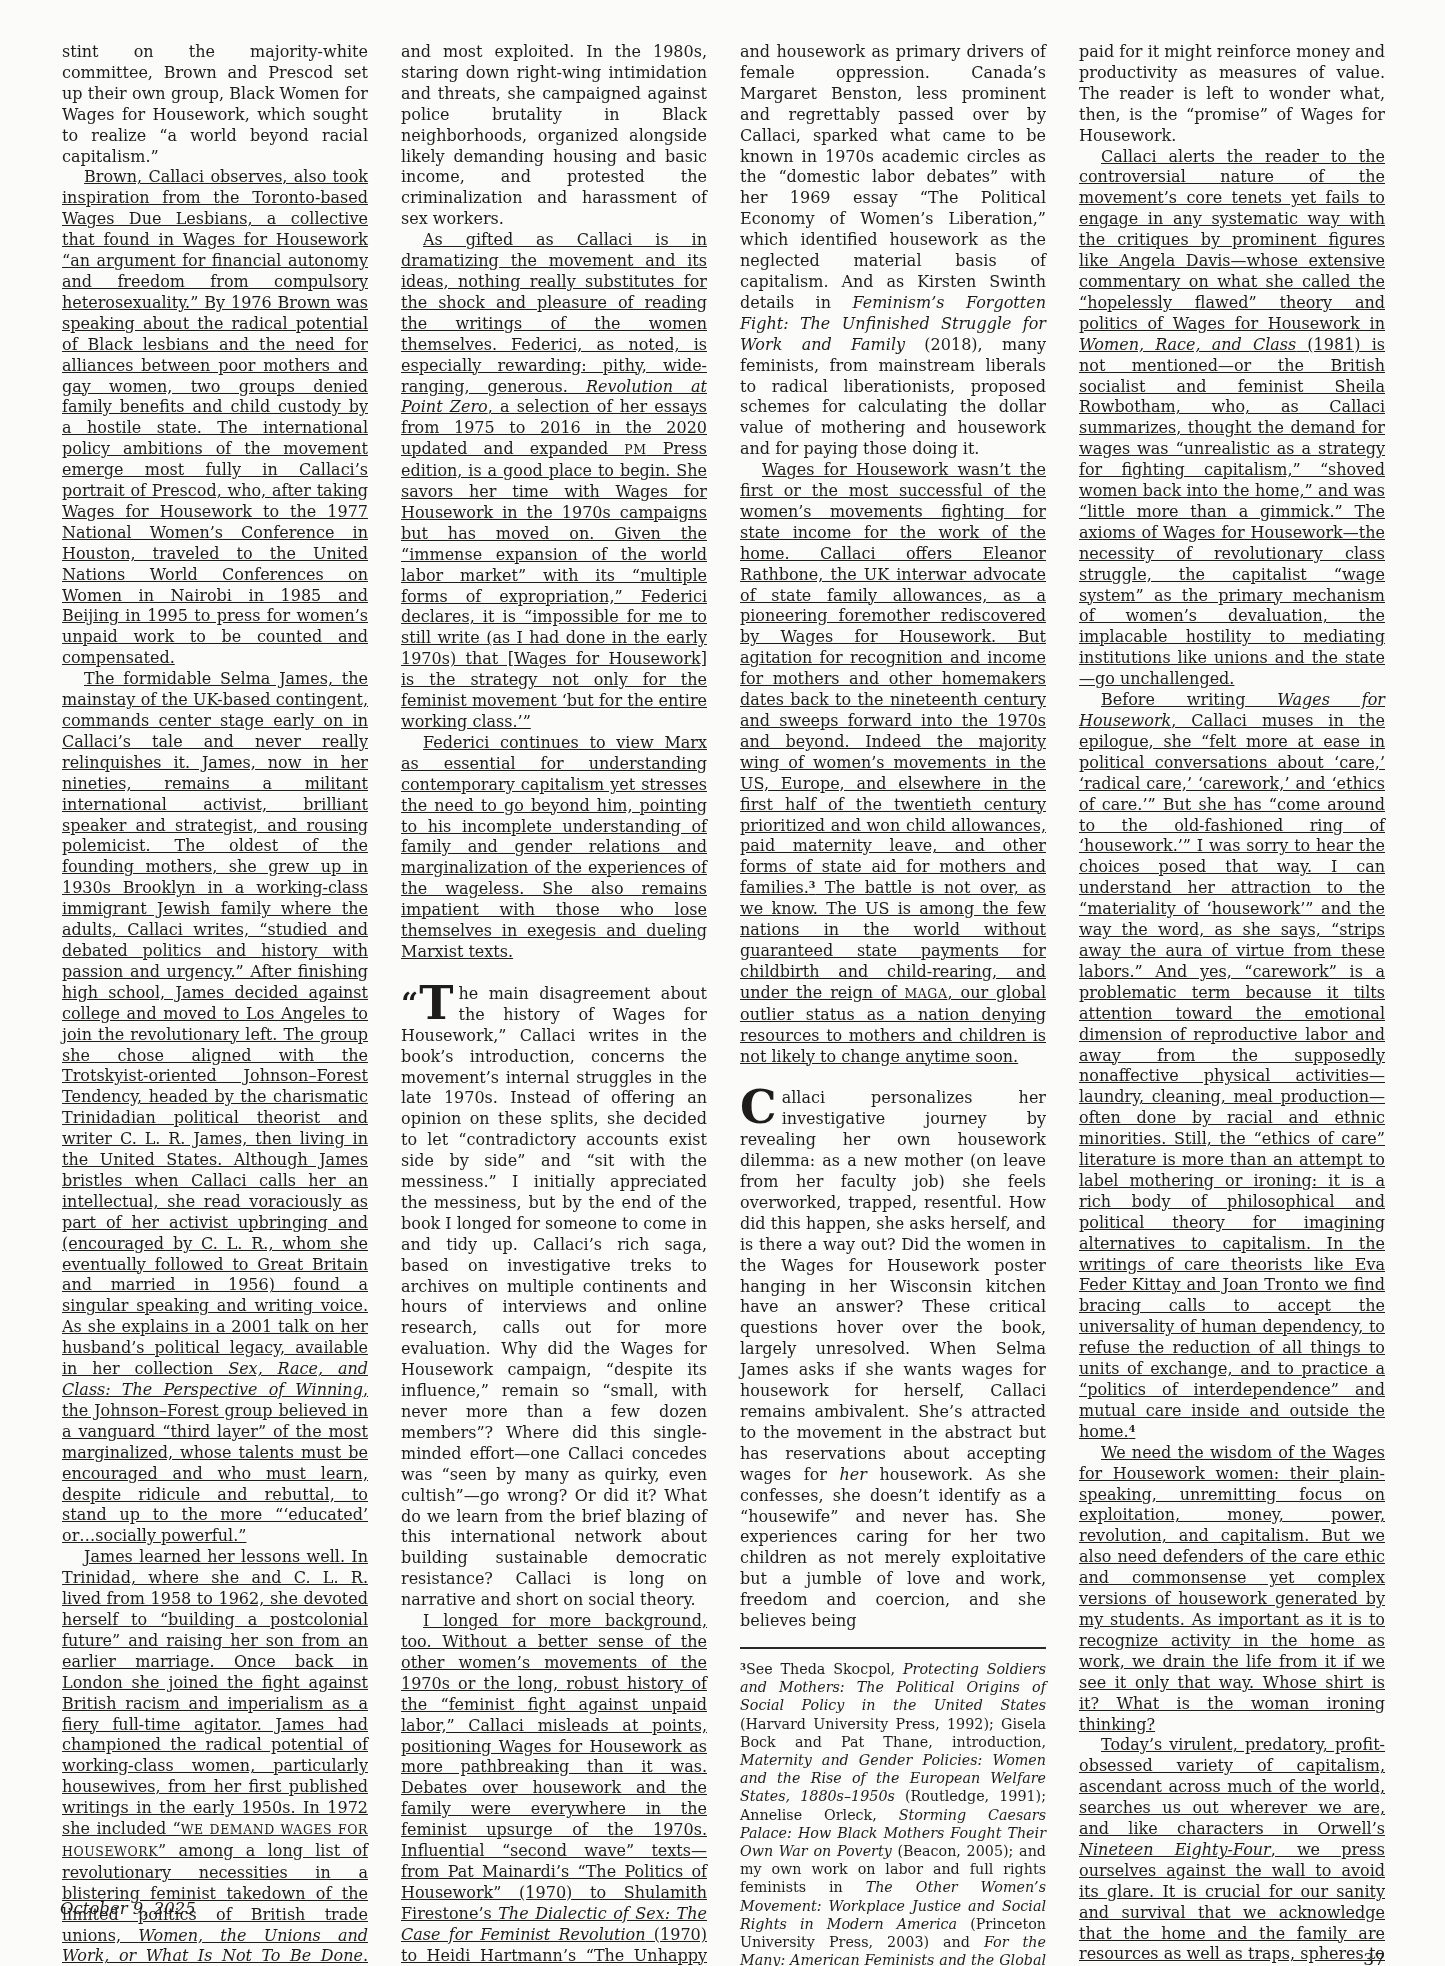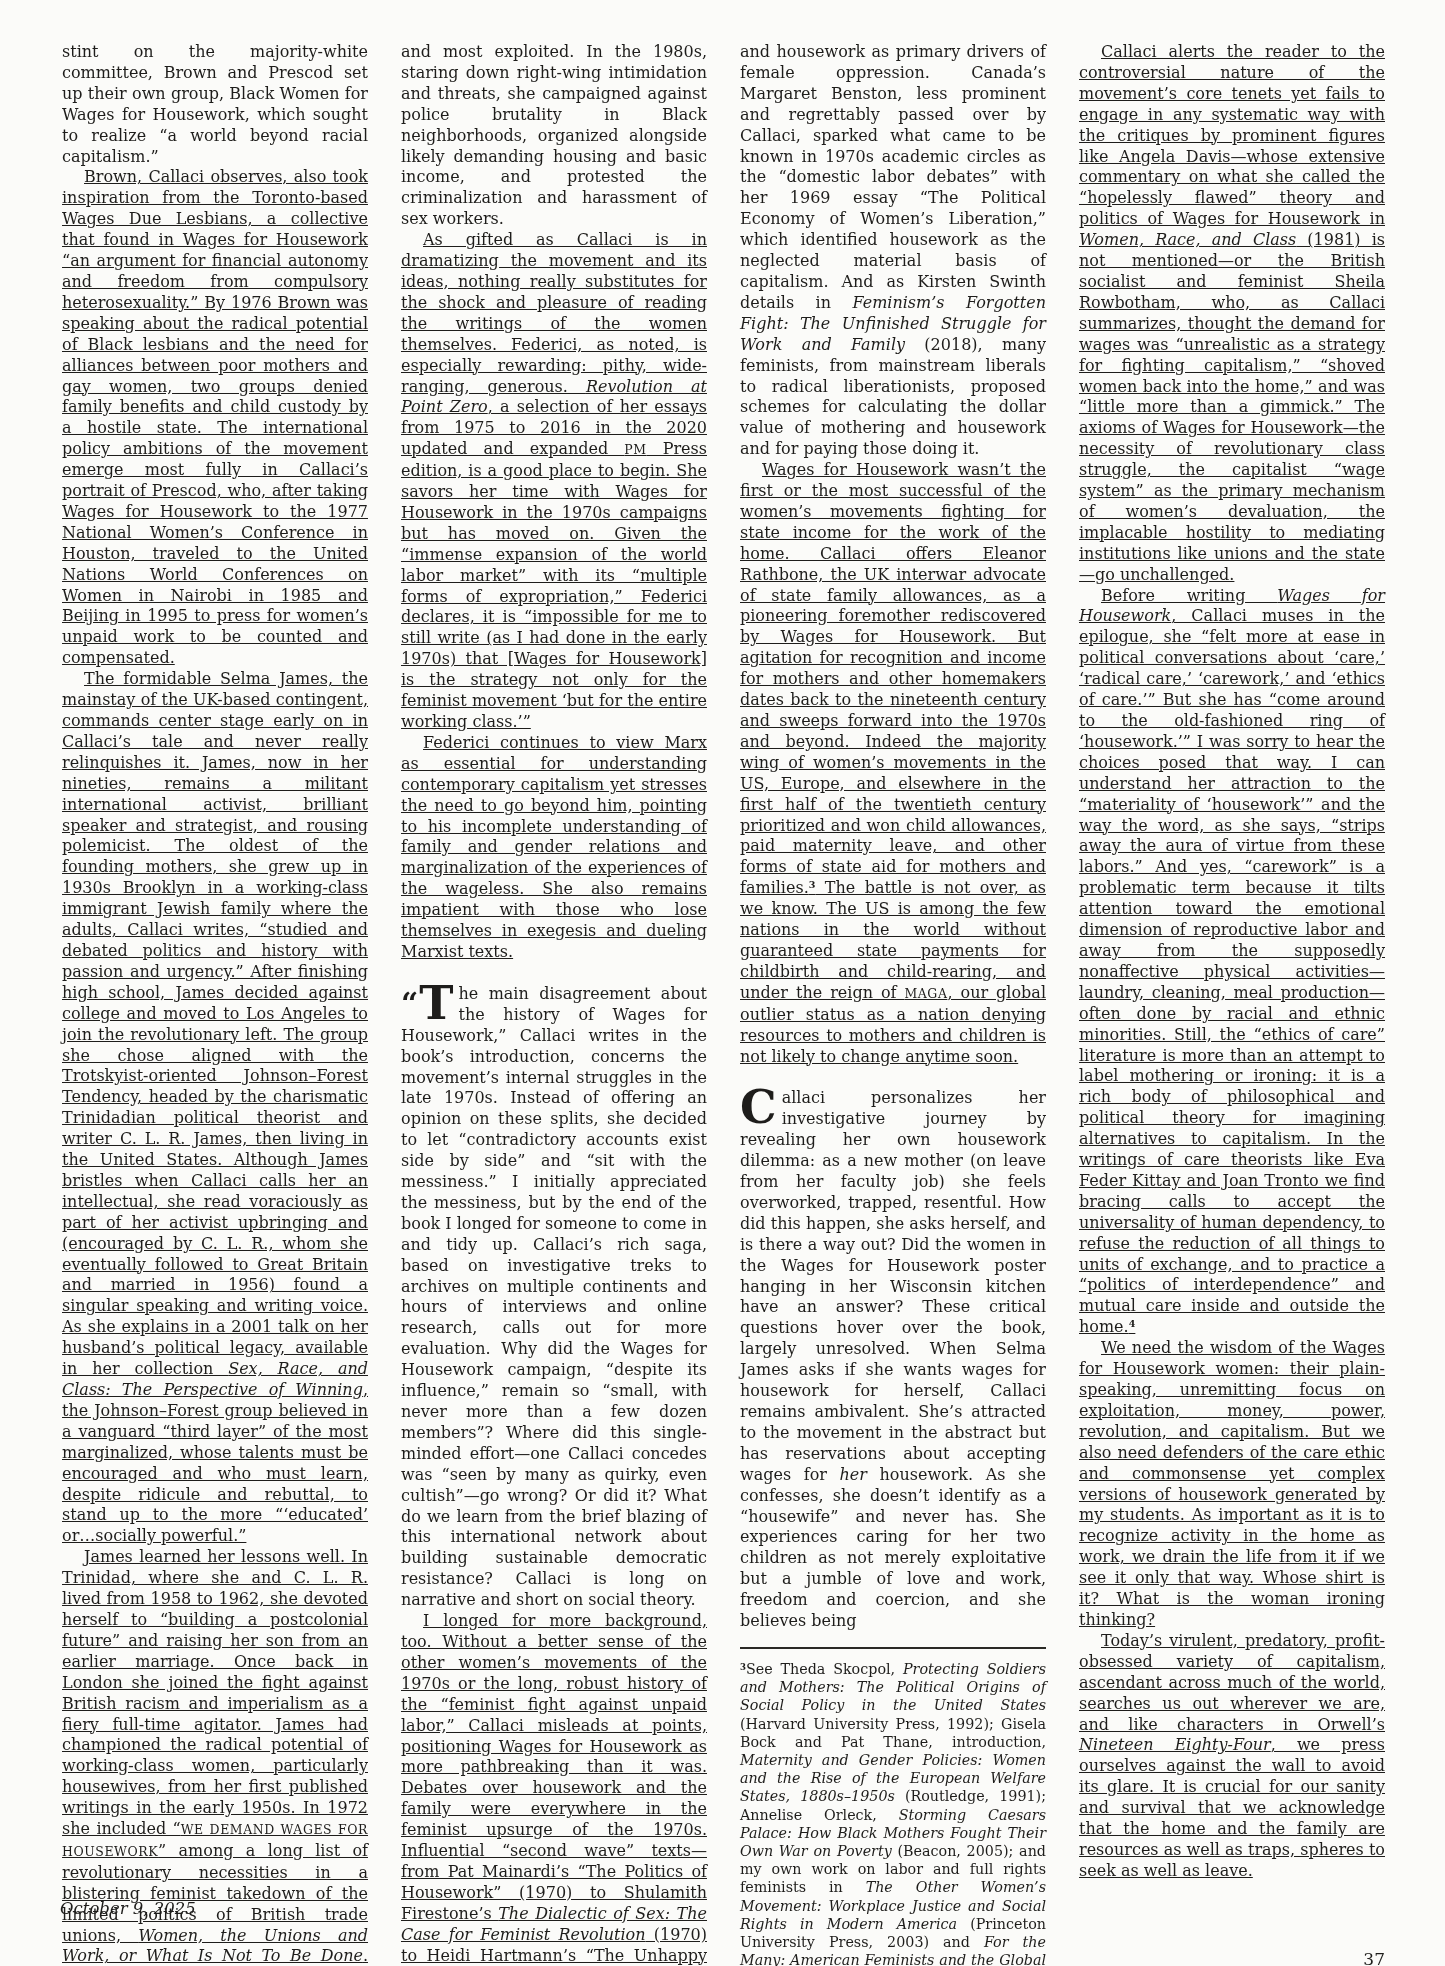--- a/index.html
+++ b/index.html
@@ -79,20 +79,21 @@
         <p class="para indent"><span>I longed for more background, too. Without a better sense of the other women’s movements of the 1970s or the long, robust history of the “feminist fight against unpaid labor,” Callaci misleads at points, positioning Wages for Housework as more pathbreaking than it was. Debates over housework and the family were everywhere in the feminist upsurge of the 1970s. Influential “second wave” texts—from Pat Mainardi’s “The Politics of Housework” (1970) to Shulamith Firestone’s </span><span class="i">The Dialectic of Sex: The Case for Feminist Revolution</span><span> (1970) to Heidi Hartmann’s “The Unhappy Marriage of Marxism and Feminism” (1979)—held women’s relegation to the domestic sphere and their coerced performance of sex, mothering,</span></p>
       </div>
       <div class="col">
         <p class="para"><span>and housework as primary drivers of female oppression. Canada’s Margaret Benston, less prominent and regrettably passed over by Callaci, sparked what came to be known in 1970s academic circles as the “domestic labor debates” with her 1969 essay “The Political Economy of Women’s Liberation,” which identified housework as the neglected material basis of capitalism. And as Kirsten Swinth details in </span><span class="i">Feminism’s Forgotten Fight: The Unfinished Struggle for Work and Family</span><span> (2018), many feminists, from mainstream liberals to radical liberationists, proposed schemes for calculating the dollar value of mothering and housework and for paying those doing it.</span></p>
         <p class="para indent"><span>Wages for Housework wasn’t the first or the most successful of the women’s movements fighting for state income for the work of the home. Callaci offers Eleanor Rathbone, the UK interwar advocate of state family allowances, as a pioneering foremother rediscovered by Wages for Housework. But agitation for recognition and income for mothers and other homemakers dates back to the nineteenth century and sweeps forward into the 1970s and beyond. Indeed the majority wing of women’s movements in the US, Europe, and elsewhere in the first half of the twentieth century prioritized and won child allowances, paid maternity leave, and other forms of state aid for mothers and families.</span><span class="sup">3</span><span> The battle is not over, as we know. The US is among the few nations in the world without guaranteed state payments for childbirth and child-rearing, and under the reign of </span><span class="sc">MAGA</span><span>, our global outlier status as a nation denying resources to mothers and children is not likely to change anytime soon.</span></p>
         <p class="para space-before"><span class="dropcap">C</span><span>allaci personalizes her investigative journey by revealing her own housework dilemma: as a new mother (on leave from her faculty job) she feels overworked, trapped, resentful. How did this happen, she asks herself, and is there a way out? Did the women in the Wages for Housework poster hanging in her Wisconsin kitchen have an answer? These critical questions hover over the book, largely unresolved. When Selma James asks if she wants wages for housework for herself, Callaci remains ambivalent. She’s attracted to the movement in the abstract but has reservations about accepting wages for </span><span class="i">her</span><span> housework. As she confesses, she doesn’t identify as a “housewife” and never has. She experiences caring for her two children as not merely exploitative but a jumble of love and work, freedom and coercion, and she believes being</span></p>
         <div class="fn-rule"></div>
         <p class="footnote"><span class="sup">3</span><span>See Theda Skocpol, </span><span class="i">Protecting Soldiers and Mothers: The Political Origins of Social Policy in the United States</span><span> (Harvard University Press, 1992); Gisela Bock and Pat Thane, introduction, </span><span class="i">Maternity and Gender Policies: Women and the Rise of the European Welfare States, 1880s–1950s</span><span> (Routledge, 1991); Annelise Orleck, </span><span class="i">Storming Caesars Palace: How Black Mothers Fought Their Own War on Poverty</span><span> (Beacon, 2005); and my own work on labor and full rights feminists in </span><span class="i">The Other Women’s Movement: Workplace Justice and Social Rights in Modern America</span><span> (Princeton University Press, 2003) and </span><span class="i">For the Many: American Feminists and the Global Fight for Democratic Equality</span></p>
       </div>
       <div class="col">
+        <p class="para"><span>paid for it might reinforce money and productivity as measures of value. The reader is left to wonder what, then, is the “promise” of Wages for Housework.</span></p>
         <p class="para indent"><span>Callaci alerts the reader to the controversial nature of the movement’s core tenets yet fails to engage in any systematic way with the critiques by prominent figures like Angela Davis—whose extensive commentary on what she called the “hopelessly flawed” theory and politics of Wages for Housework in </span><span class="i">Women, Race, and Class</span><span> (1981) is not mentioned—or the British socialist and feminist Sheila Rowbotham, who, as Callaci summarizes, thought the demand for wages was “unrealistic as a strategy for fighting capitalism,” “shoved women back into the home,” and was “little more than a gimmick.” The axioms of Wages for Housework—the necessity of revolutionary class struggle, the capitalist “wage system” as the primary mechanism of women’s devaluation, the implacable hostility to mediating institutions like unions and the state—go unchallenged.</span></p>
         <p class="para indent"><span>Before writing </span><span class="i">Wages for Housework</span><span>, Callaci muses in the epilogue, she “felt more at ease in political conversations about ‘care,’ ‘radical care,’ ‘carework,’ and ‘ethics of care.’” But she has “come around to the old-fashioned ring of ‘housework.’” I was sorry to hear the choices posed that way. I can understand her attraction to the “materiality of ‘housework’” and the way the word, as she says, “strips away the aura of virtue from these labors.” And yes, “carework” is a problematic term because it tilts attention toward the emotional dimension of reproductive labor and away from the supposedly nonaffective physical activities—laundry, cleaning, meal production—often done by racial and ethnic minorities. Still, the “ethics of care” literature is more than an attempt to label mothering or ironing: it is a rich body of philosophical and political theory for imagining alternatives to capitalism. In the writings of care theorists like Eva Feder Kittay and Joan Tronto we find bracing calls to accept the universality of human dependency, to refuse the reduction of all things to units of exchange, and to practice a “politics of interdependence” and mutual care inside and outside the home.</span><span class="sup">4</span></p>
         <p class="para indent"><span>We need the wisdom of the Wages for Housework women: their plain-speaking, unremitting focus on exploitation, money, power, revolution, and capitalism. But we also need defenders of the care ethic and commonsense yet complex versions of housework generated by my students. As important as it is to recognize activity in the home as work, we drain the life from it if we see it only that way. Whose shirt is it? What is the woman ironing thinking?</span></p>
         <p class="para indent"><span>Today’s virulent, predatory, profit-obsessed variety of capitalism, ascendant across much of the world, searches us out wherever we are, and like characters in Orwell’s </span><span class="i">Nineteen Eighty-Four</span><span>, we press ourselves against the wall to avoid its glare. It is crucial for our sanity and survival that we acknowledge that the home and the family are resources as well as traps, spheres to seek as well as leave. </span></p>
       </div>
     </div>
   <div class="footer-date">October 9, 2025</div>
   <div class="footer-page">37</div>
 </div>
 

